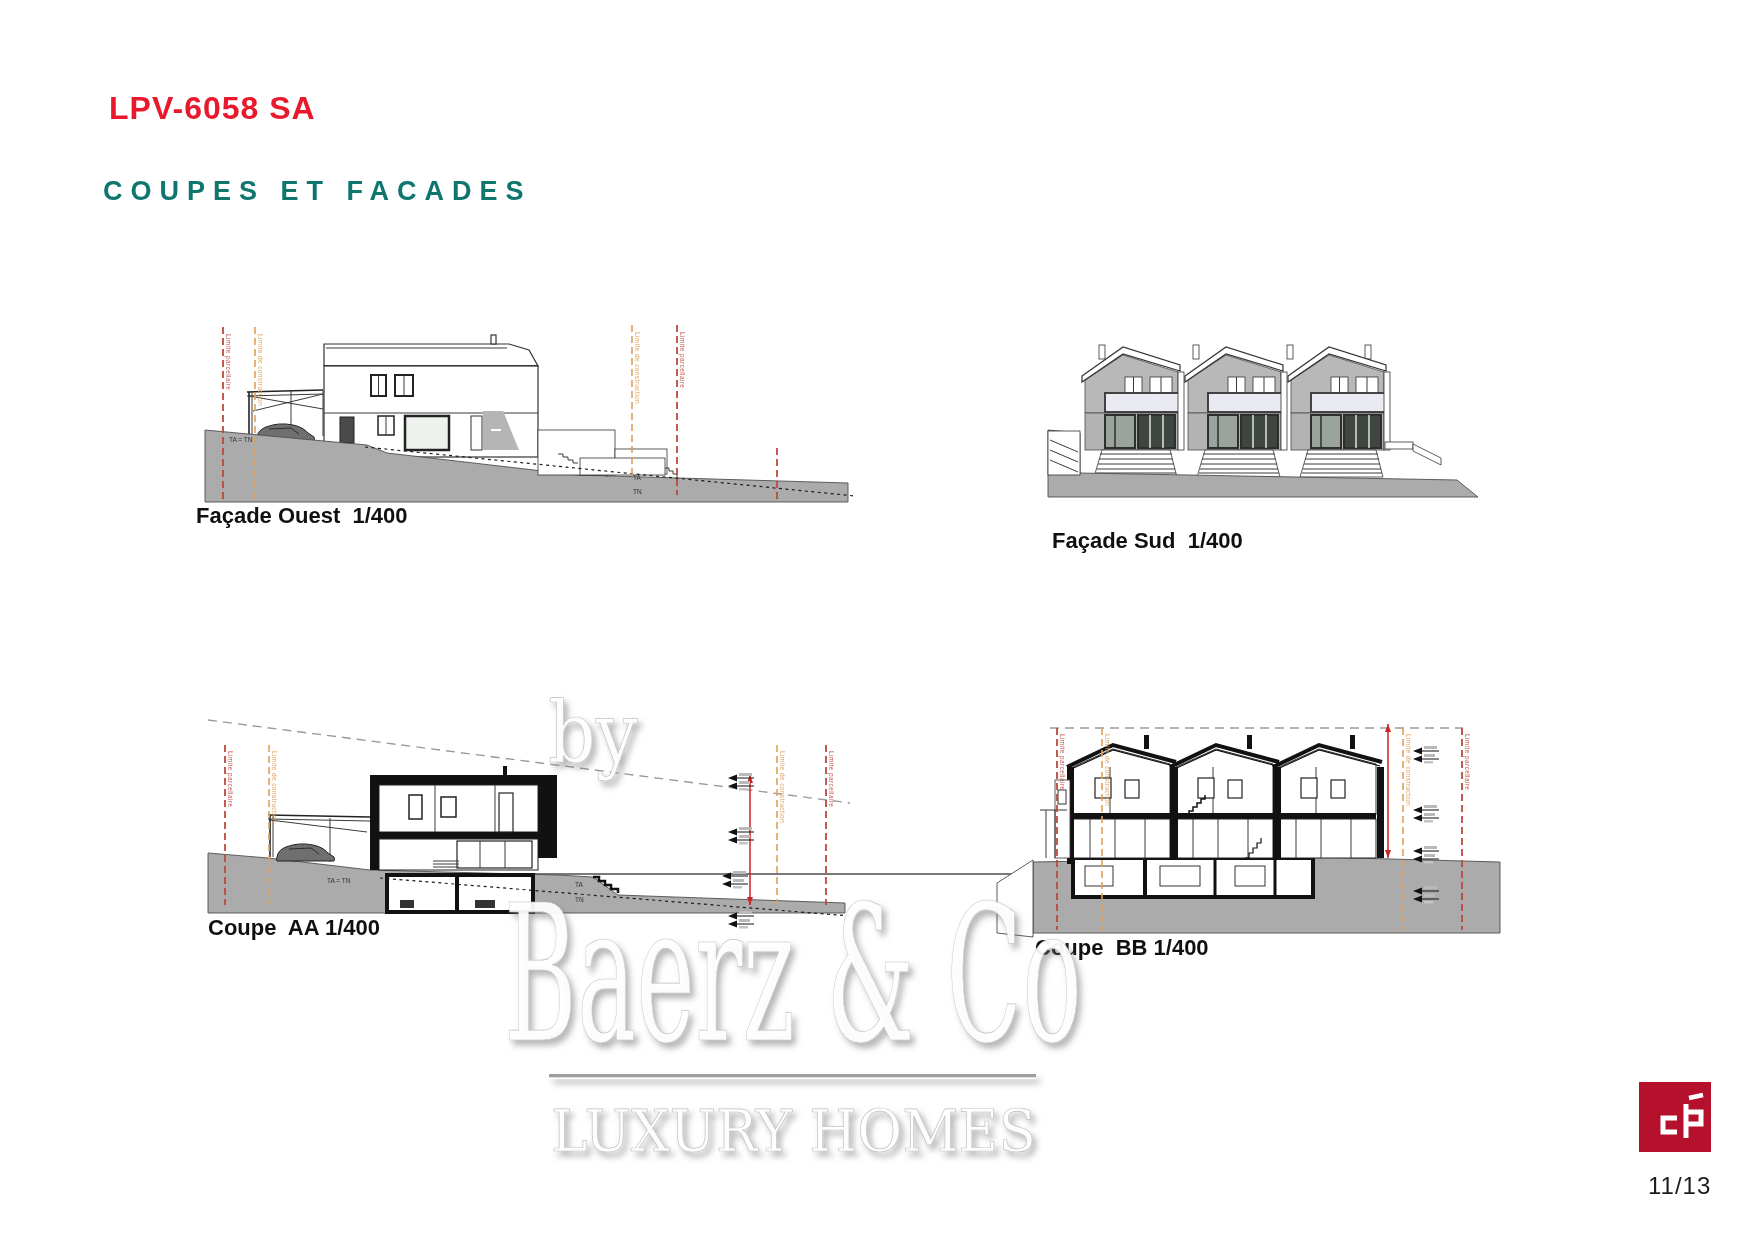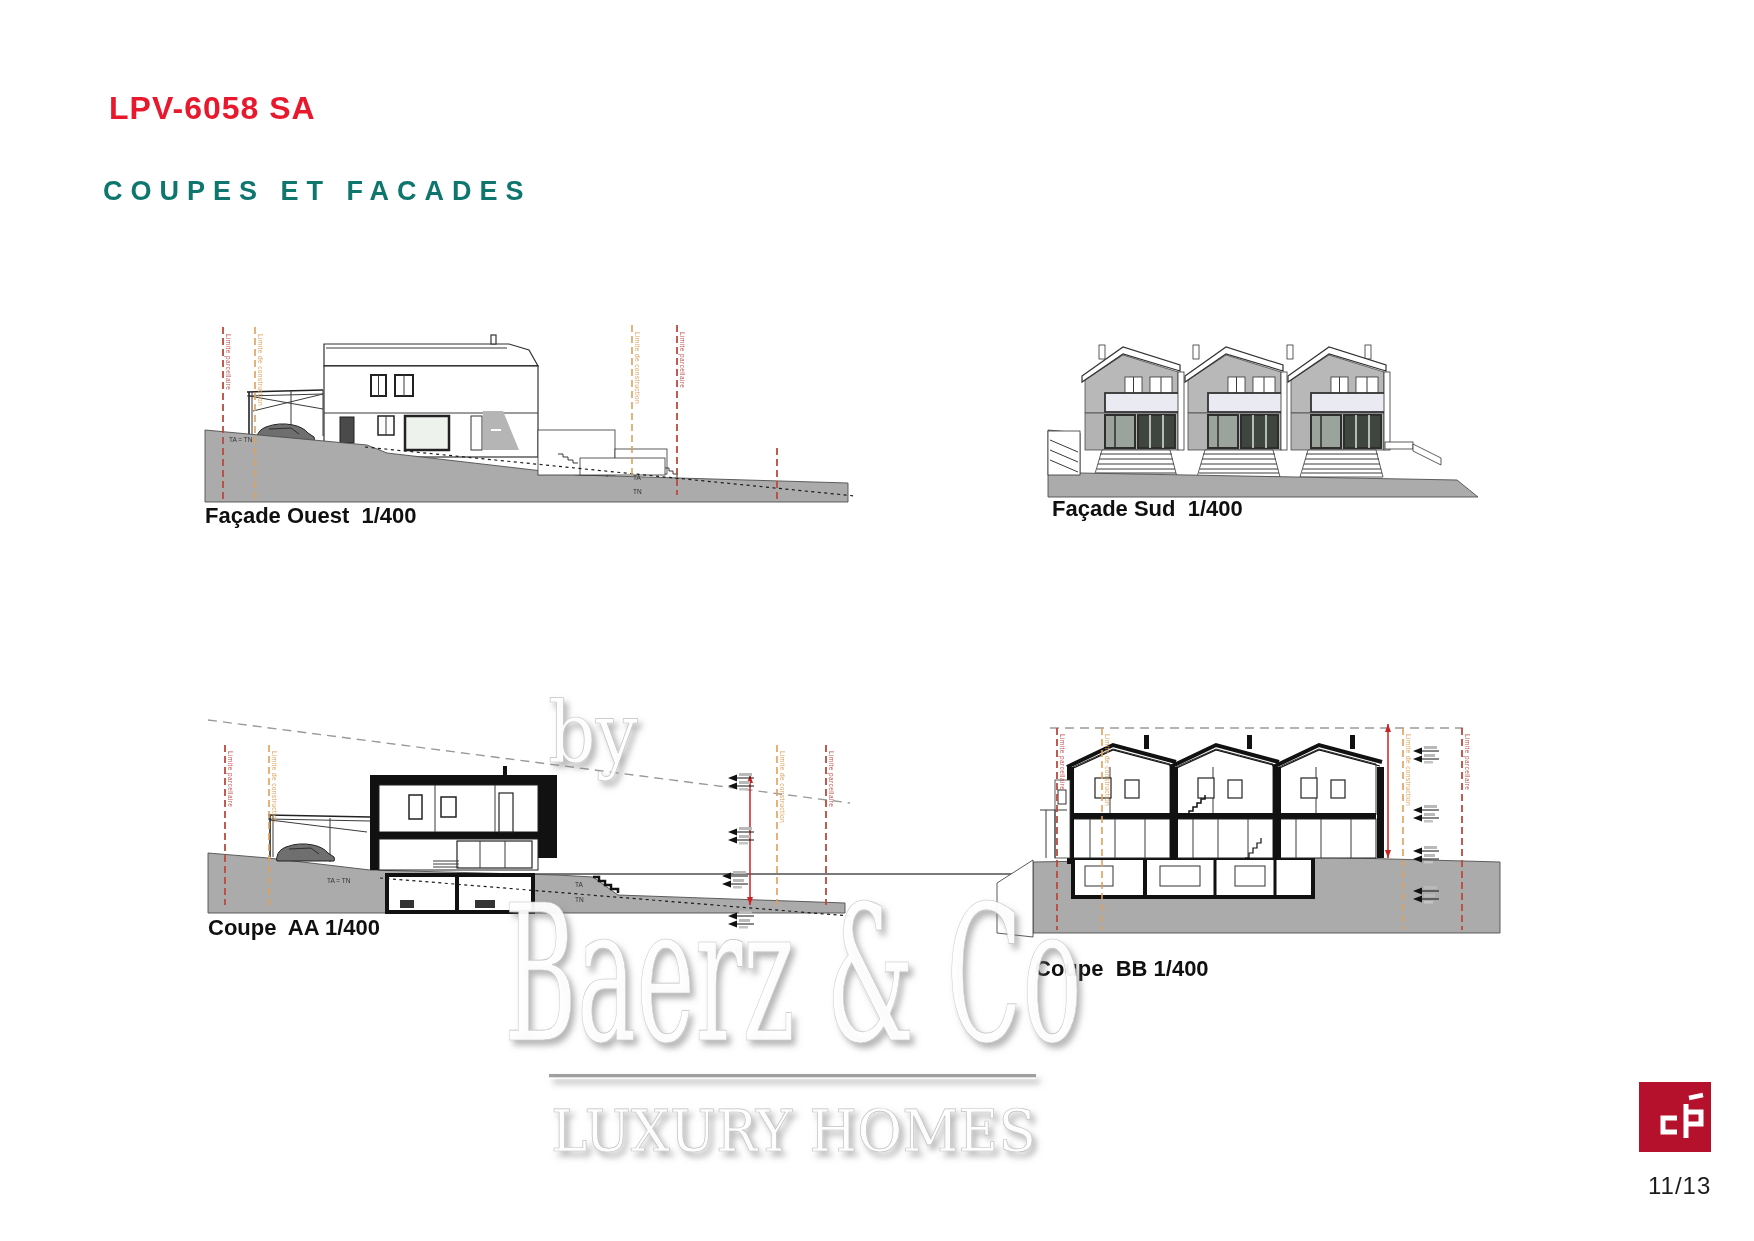--- a/index.html
+++ b/index.html
@@ -119,21 +119,21 @@
     <line class="od" x1="437" y1="47" x2="437" y2="197"></line>
     <text class="vt vto" transform="translate(440,54) rotate(90)">Limite de construction</text>
     <line class="rd" x1="482" y1="47" x2="482" y2="217"></line>
     <text class="vt vtr" transform="translate(485,54) rotate(90)">Limite parcellaire</text>
     <line class="rd" x1="582" y1="170" x2="582" y2="224"></line>
   </g>
   <text class="ann" x="34" y="164">TA = TN</text>
   <text class="ann" x="438" y="202">TA</text>
   <text class="ann" x="438" y="216">TN</text>
 </svg>
-<div class="abs dlabel" style="left:205px;top:503px">Façade Ouest  1/400</div>
+<div class="abs dlabel" style="left:196px;top:503px">Façade Ouest  1/400</div>
 
 <svg class="abs drawing" style="left:1035px;top:330px" width="470" height="200" viewBox="0 0 470 200">
 
   <g>
     <rect class="whn" x="64" y="15" width="6" height="14"></rect>
     <rect class="whn" x="158" y="15" width="6" height="14"></rect>
     <rect class="whn" x="252" y="15" width="6" height="14"></rect>
     <rect class="whn" x="330" y="15" width="6" height="14"></rect>
   </g>
   <g>
@@ -211,21 +211,21 @@
     <rect class="whn" x="13" y="101" width="32" height="44"></rect>
     <line class="t" x1="15" y1="110" x2="43" y2="122"></line>
     <line class="t" x1="15" y1="120" x2="43" y2="132"></line>
     <line class="t" x1="15" y1="130" x2="43" y2="142"></line>
   </g>
   <g>
     <rect class="whn" x="350" y="112" width="28" height="7"></rect>
     <polygon class="whn" points="378,114 406,128 406,135 378,121"></polygon>
   </g>
 </svg>
-<div class="abs dlabel" style="left:1052px;top:496px">Façade Sud  1/400</div>
+<div class="abs dlabel" style="left:1052px;top:528px">Façade Sud  1/400</div>
 
 <svg class="abs drawing" style="left:195px;top:635px" width="665" height="305" viewBox="0 0 665 305">
   <path class="gd" d="M13,85 L655,168"></path>
 
   <polygon class="ter" points="13,218 73,223 175,235 362,240 398,242 423,260 650,268 650,278 13,278"></polygon>
   <path d="M398,242 h6 v4 h6 v4 h6 v4 h7 v4" fill="none" stroke="#111" stroke-width="2.5"></path>
 
   <g>
     <rect x="192" y="240" width="146" height="37" fill="#fff" stroke="#111" stroke-width="4"></rect>
     <line x1="262" y1="240" x2="262" y2="277" stroke="#111" stroke-width="4"></line>
@@ -377,21 +377,21 @@
     <line class="rd" x1="152" y1="88" x2="152" y2="290"></line>
     <text class="vt vtr" transform="translate(155,94) rotate(90)">Limite parcellaire</text>
     <line class="od" x1="197" y1="88" x2="197" y2="290"></line>
     <text class="vt vto" transform="translate(200,94) rotate(90)">Limite de construction</text>
     <line class="od" x1="498" y1="88" x2="498" y2="290"></line>
     <text class="vt vto" transform="translate(501,94) rotate(90)">Limite de construction</text>
     <line class="rd" x1="557" y1="88" x2="557" y2="290"></line>
     <text class="vt vtr" transform="translate(560,94) rotate(90)">Limite parcellaire</text>
   </g>
 </svg>
-<div class="abs dlabel" style="left:1035px;top:956px">Coupe  BB 1/400</div>
+<div class="abs dlabel" style="left:1035px;top:935px">Coupe  BB 1/400</div>
 
 <svg class="abs watermark" width="1754" height="1241" viewBox="0 0 1754 1241">
   <defs>
     <filter id="wmshadow" x="-20%" y="-20%" width="140%" height="140%">
       <feDropShadow dx="4" dy="5" stdDeviation="3" flood-color="#6e6e6e" flood-opacity="0.55"></feDropShadow>
     </filter>
   </defs>
   <g filter="url(#wmshadow)">
     <text class="wm" x="548" y="762" font-size="84" textLength="90" lengthAdjust="spacingAndGlyphs">by</text>
     <text class="wm" x="504" y="1040" font-size="190" textLength="578" lengthAdjust="spacingAndGlyphs">Baerz &amp; Co</text>

